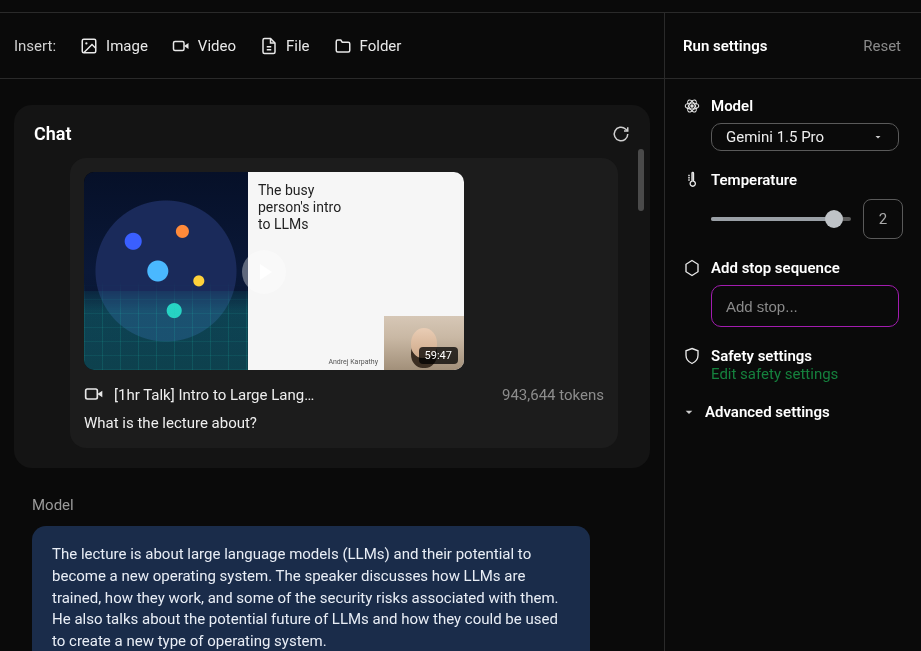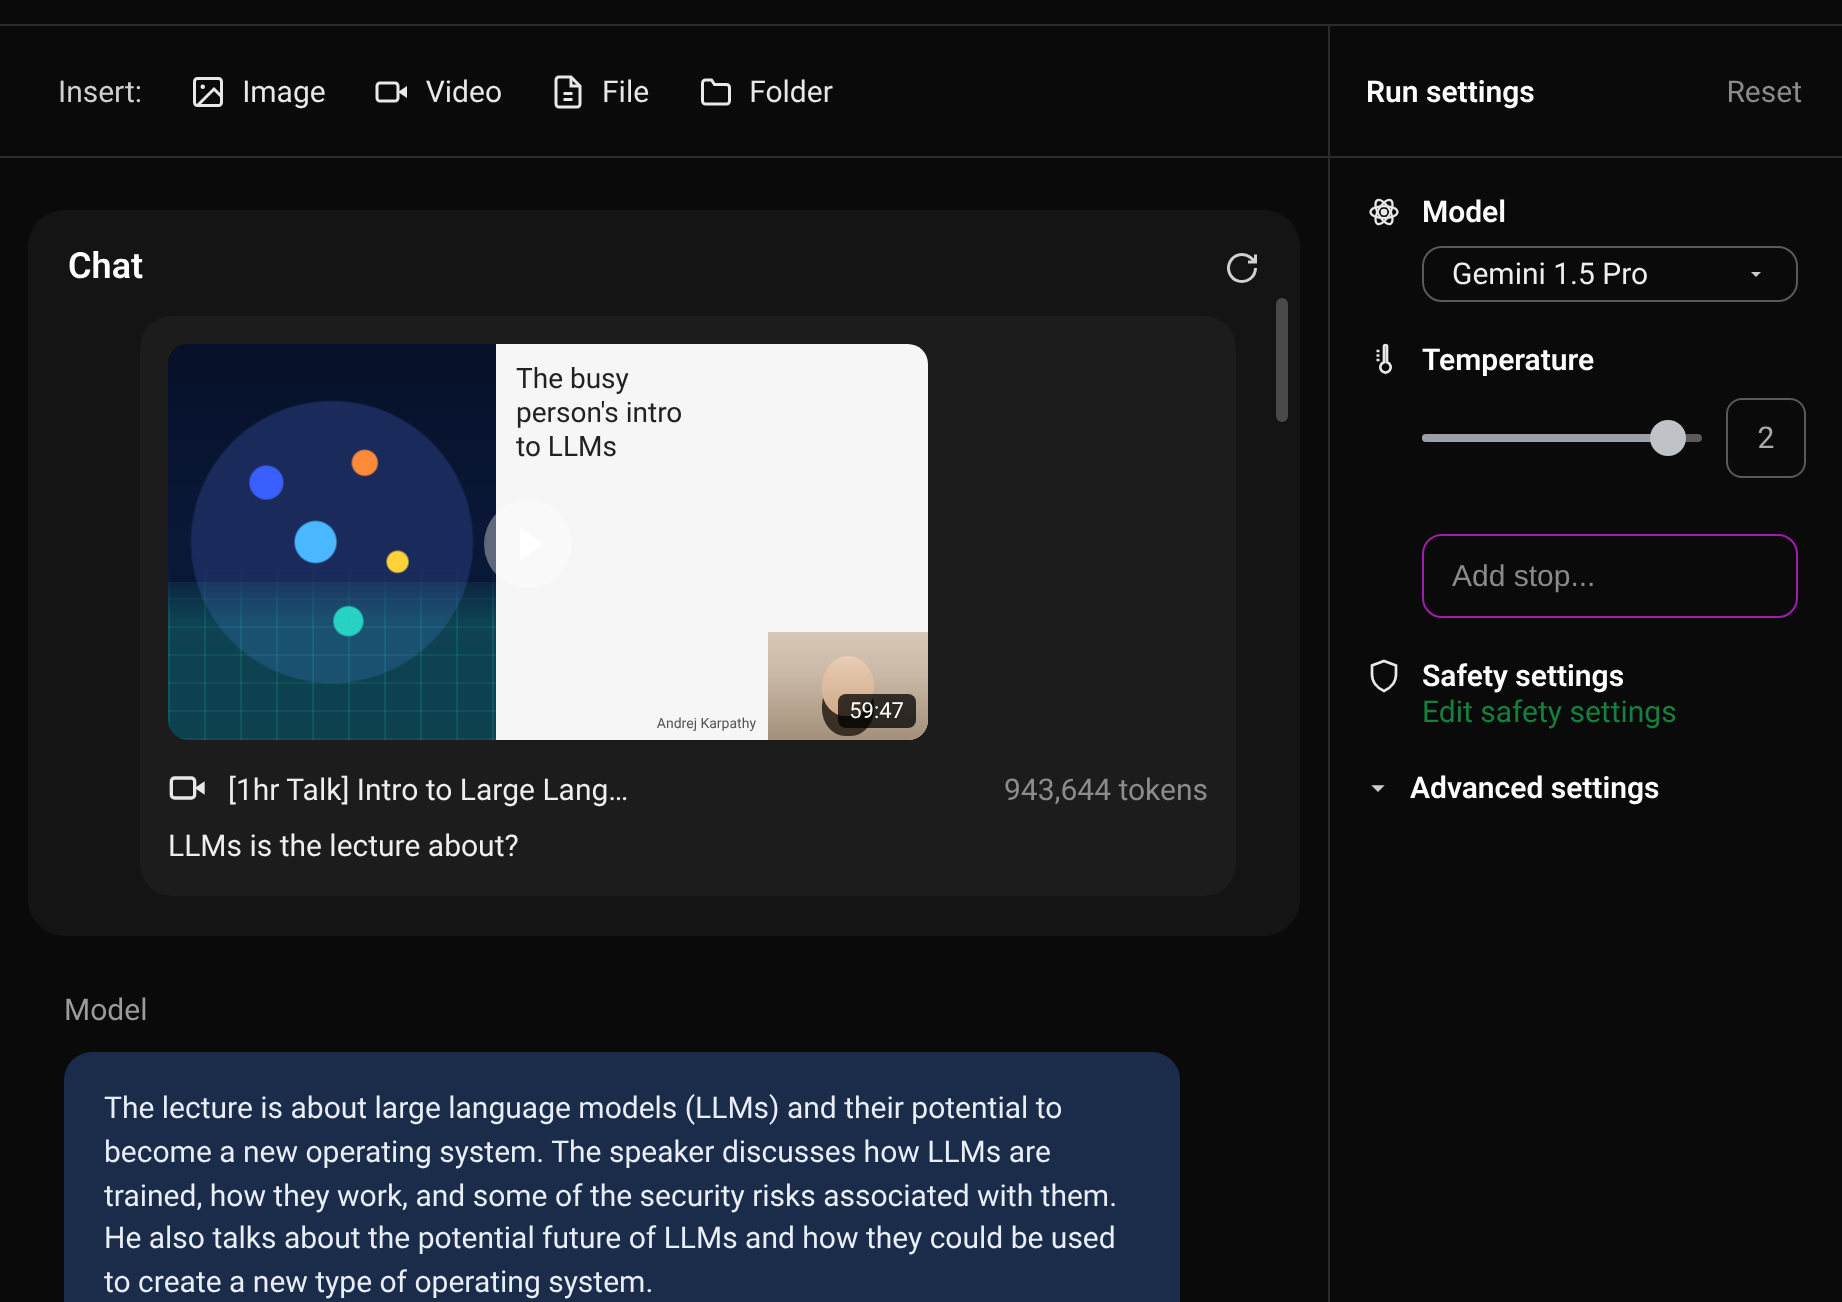--- a/index.html
+++ b/index.html
@@ -20,21 +20,21 @@
     border-bottom: 1px solid #2a2a2a;
     margin-top: 12px;
     display: flex;
     align-items: center;
   }
   .toolbar {
     flex: 0 0 665px;
     display: flex;
     align-items: center;
     gap: 24px;
-    padding-left: 29px;
+    padding-left: 14px;
     height: 100%;
     border-right: 1px solid #2a2a2a;
   }
   .insert-label { color: #d0d0d0; font-size: 15px; }
   .tool-item {
     display: flex; align-items: center; gap: 8px;
     color: #e8e8e8; font-size: 15px; cursor: pointer;
   }
   .tool-item svg { flex-shrink: 0; }
   .runhead {
@@ -290,21 +290,21 @@
 
         <div class="vid-meta">
           <svg width="20" height="20" viewBox="0 0 24 24" fill="none" stroke="#e8e8e8" stroke-width="2">
               <rect x="2" y="6" width="14" height="12" rx="2"></rect>
               <path d="M22 8l-6 4 6 4V8z" fill="#e8e8e8" stroke="none"></path>
             </svg>
           <span class="vid-title">[1hr Talk] Intro to Large Lang…</span>
           <span class="tokens">943,644 tokens</span>
         </div>
 
-        <div class="user-q">LLMs is the lecture about?</div>
+        <div class="user-q">What is the lecture about?</div>
       </div>
     </div>
 
     <div class="model-label">Model</div>
     <div class="model-bubble">The lecture is about large language models (LLMs) and their potential to become a new operating system. The speaker discusses how LLMs are trained, how they work, and some of the security risks associated with them. He also talks about the potential future of LLMs and how they could be used to create a new type of operating system.</div>
 
   </div>
 
   <div class="settings">
 
@@ -337,20 +337,26 @@
       <div class="slider-row">
         <div class="slider">
           <div class="fill"></div>
           <div class="knob"></div>
         </div>
         <div class="temp-val">2</div>
       </div>
     </div>
 
     <div>
+      <div class="set-row">
+        <svg width="18" height="18" viewBox="0 0 24 24" fill="none" stroke="#e8e8e8" stroke-width="1.8">
+            <path d="M12 2l8 5v10l-8 5-8-5V7l8-5z"></path>
+          </svg>
+        <span class="set-label">Add stop sequence</span>
+      </div>
       <input class="stop-input" placeholder="Add stop..." style="">
     </div>
 
     <div>
       <div class="set-row">
         <svg width="18" height="18" viewBox="0 0 24 24" fill="none" stroke="#e8e8e8" stroke-width="1.8">
             <path d="M12 2l8 3v6c0 5-3.5 9-8 11-4.5-2-8-6-8-11V5l8-3z"></path>
           </svg>
         <span class="set-label">Safety settings</span>
       </div>

